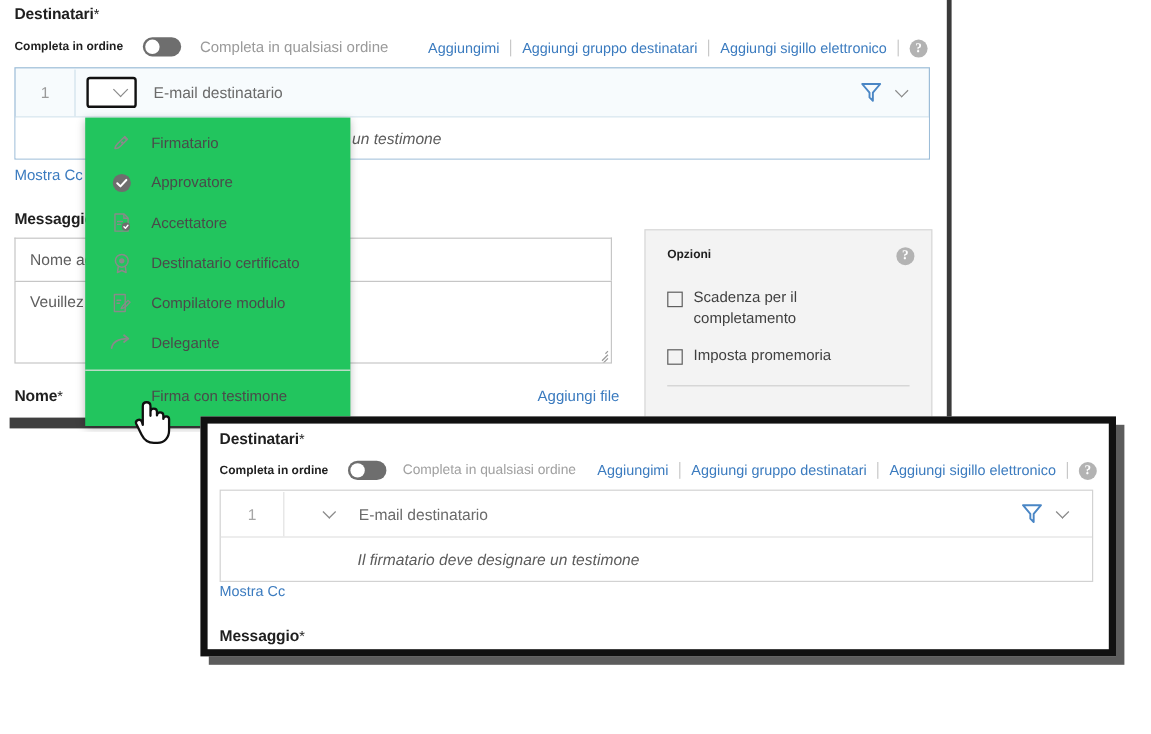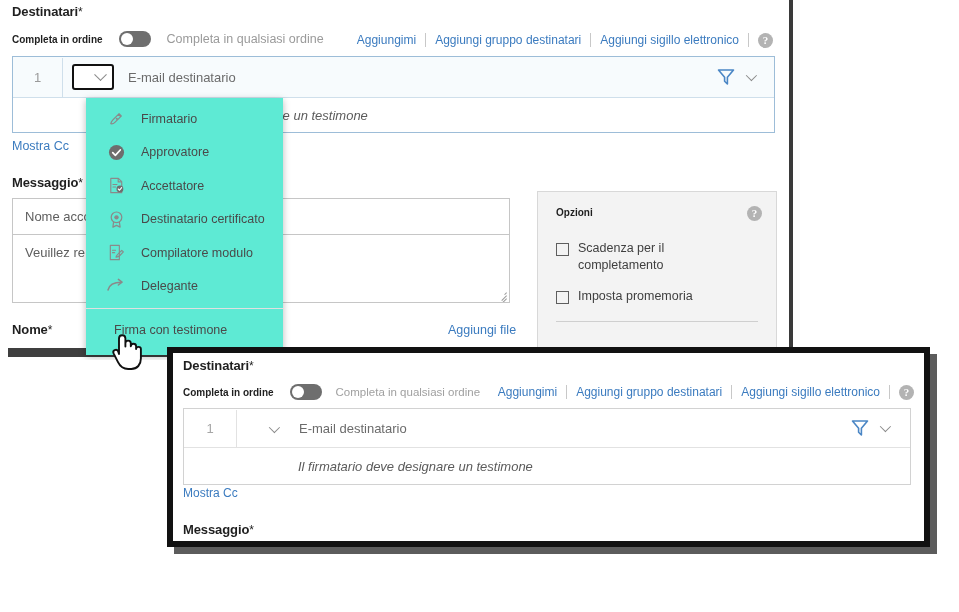--- a/index.html
+++ b/index.html
@@ -307,23 +307,23 @@
   #file-bar {
     position: absolute;
     left: 8px; top: 348px;
     width: 767px; height: 9px;
     background: #3f3f3f;
   }
 
   
   #role-menu {
     position: absolute;
-    left: 86px; top: 98px;
-    width: 197px;
-    background: #5eead4;
+    left: 71px; top: 98px;
+    width: 221px;
+    background: #22c55e;
     box-shadow: 0 2px 7px rgba(0,0,0,0.28);
     z-index: 30;
     padding: 4px 0 8px 0;
     box-sizing: border-box;
   }
   .menu-item {
     height: 33.5px;
     display: flex;
     align-items: center;
     padding-left: 20px;
@@ -338,21 +338,21 @@
     display: flex;
     align-items: center;
     justify-content: center;
   }
   #menu-divider {
     height: 1px;
     background: #e0e0e0;
     margin: 5px 0 4px 0;
   }
   #menu-item-witness {
-    padding-left: 28px;
+    padding-left: 55px;
   }
 
   
   #cursor {
     position: absolute;
     left: 110px; top: 327px;
     z-index: 60;
     pointer-events: none;
   }
 

